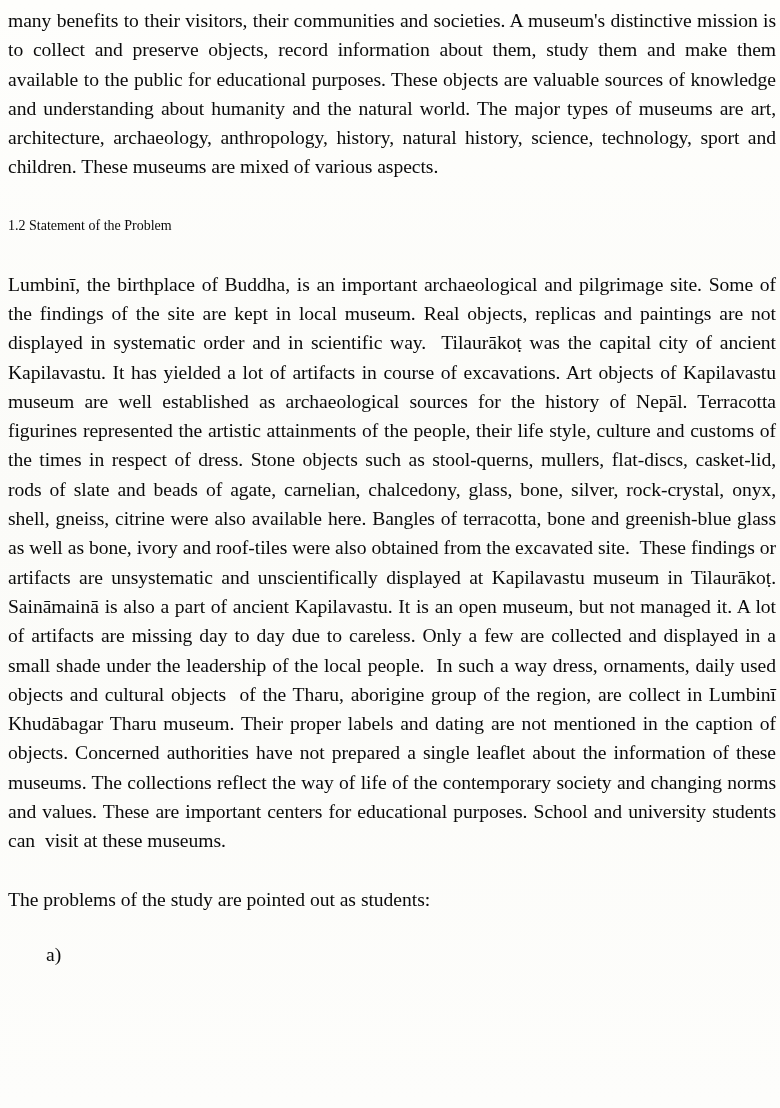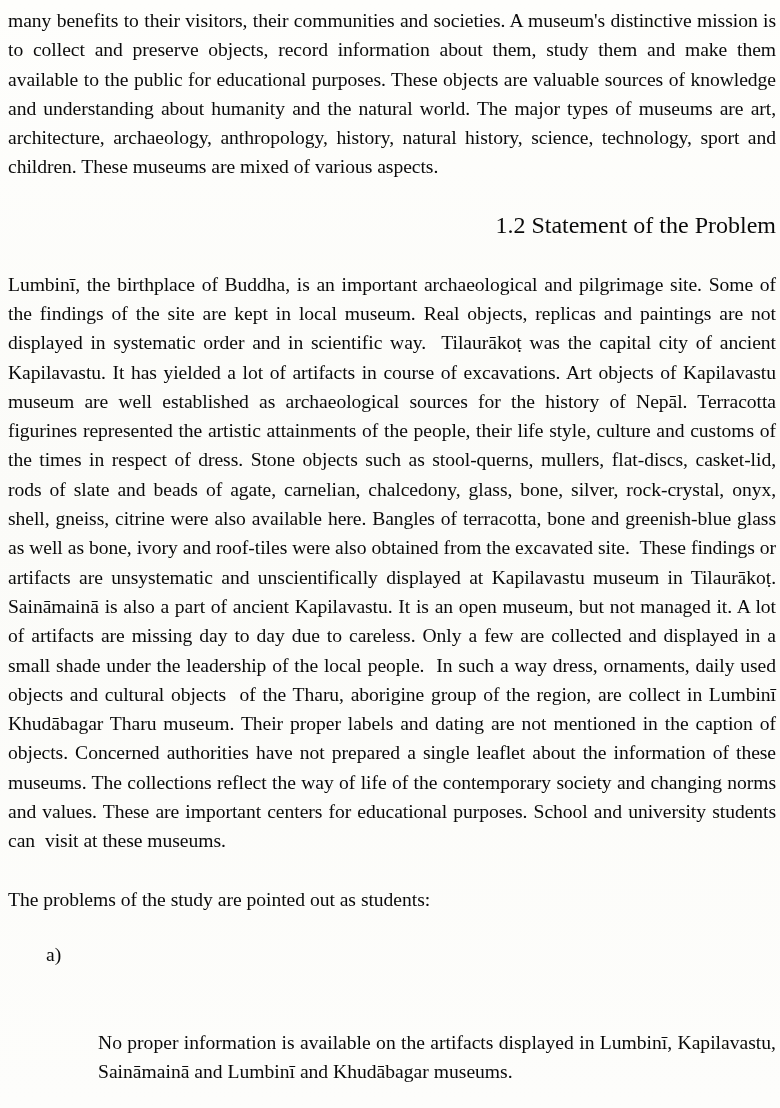--- a/index.html
+++ b/index.html
@@ -36,24 +36,24 @@
     text-justify: inter-word;
     font-size: 19.6px;
     line-height: 29.3px;
     letter-spacing: -0.05px;
     word-spacing: 0.1px;
     text-indent: 0;
     white-space: pre-wrap;
   }
   h2.heading {
     margin: 0;
-    font-size: 24px;
+    font-size: 14px;
     line-height: 29.3px;
     font-weight: normal;
-    text-align: right;
+    text-align: left;
     white-space: pre-wrap;
   }
   .gap {
     height: 29.3px;
   }
   .gap-small {
     height: 26px;
   }
   ol.problems {
     margin: 0;
@@ -102,19 +102,18 @@
 
     <div class="gap"></div>
 
     <p class="body">The problems of the study are pointed out as students:</p>
 
     <div class="gap-small"></div>
 
     <ol class="problems">
       <li>
         <span class="marker">a)</span>
-        <span class="itemtext">No proper information is available on the artifacts displayed in Lumbinī, Kapilavastu, Saināmainā and Lumbinī and Khudābagar museums.</span>
       </li>
 
     </ol>
 
   </div>
 </div>
 
 </body></html>

